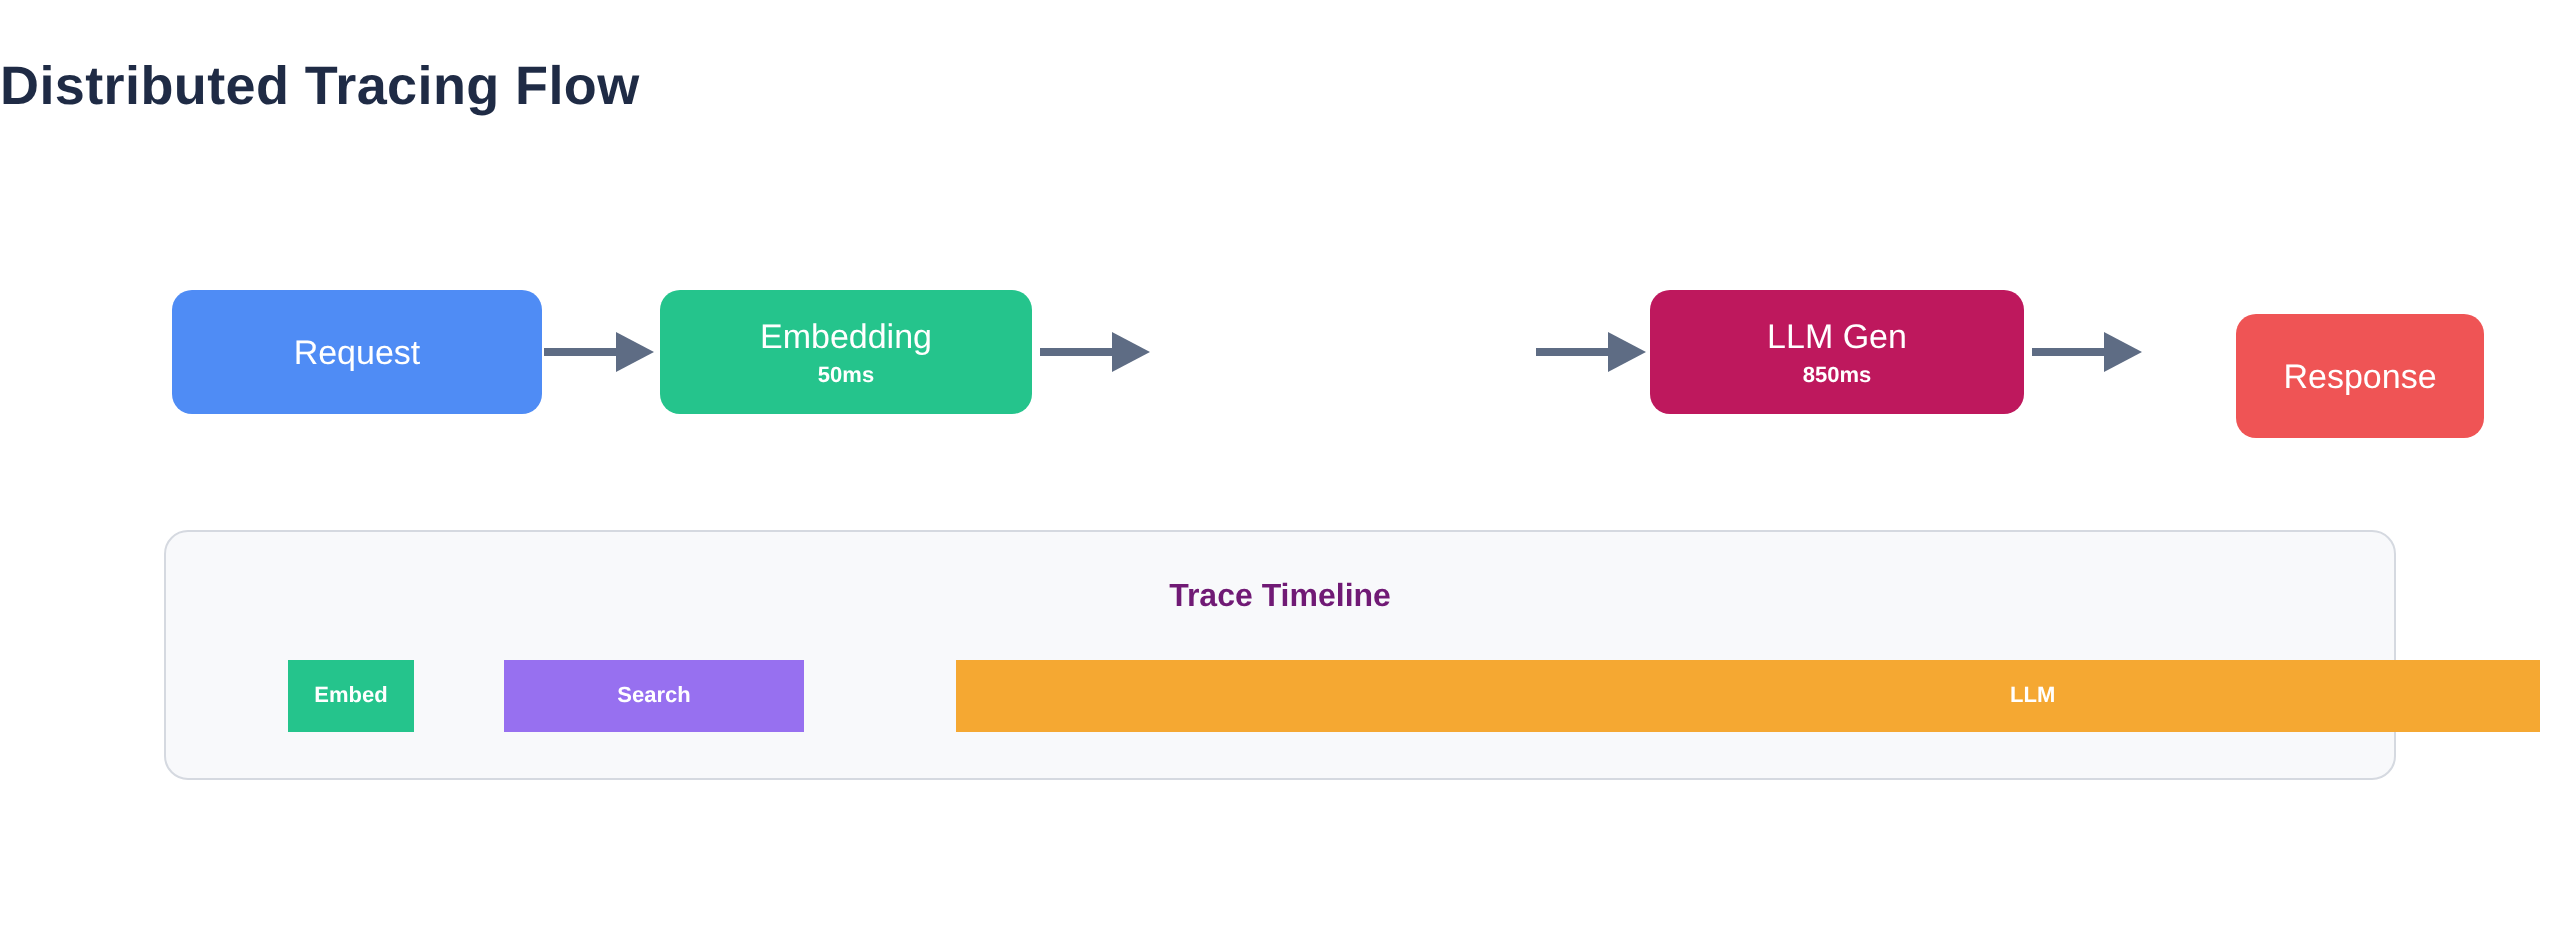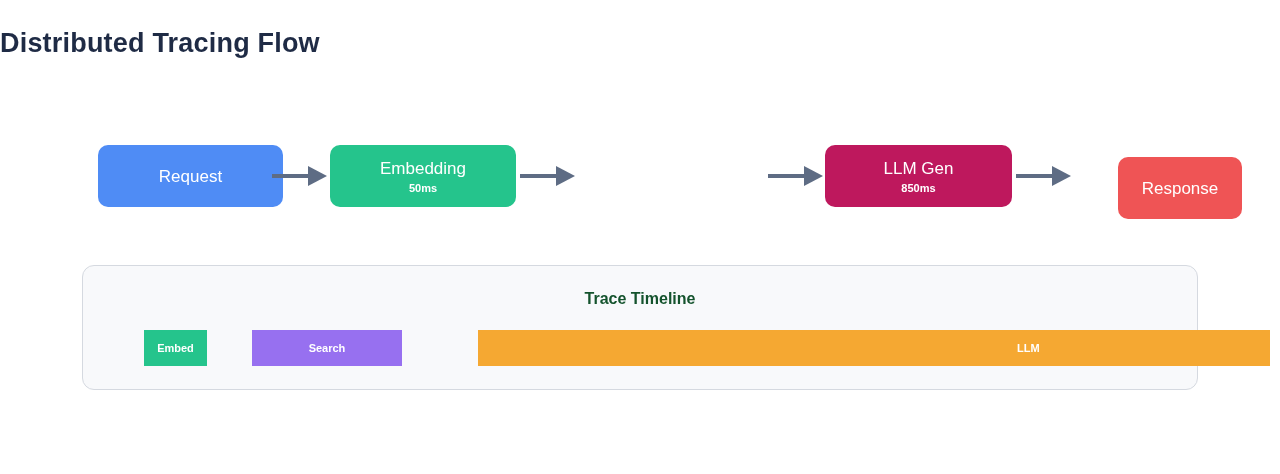--- a/index.html
+++ b/index.html
@@ -101,21 +101,21 @@
     box-sizing: border-box;
   }
   .timeline-title {
     position: absolute;
     left: 0;
     top: 24px;
     width: 100%;
     text-align: center;
     font-size: 16px;
     font-weight: bold;
-    color: #14532d;
+    color: #701a75;
   }
 
   .timeline-track {
     position: absolute;
     left: 82px;
     top: 330px;
     width: 1198px;
     height: 36px;
   }
   .span-bar {
@@ -133,31 +133,30 @@
     white-space: nowrap;
     text-align: center;
   }
   .span-bar.llm {
     justify-content: flex-start;
     padding-left: 0;
   }
   .span-bar.llm .bar-label {
     position: absolute;
     left: 527px;
-    margin-left: 12px;
   }
 </style>
 </head>
 <body>
 
 <div class="page-title">Distributed Tracing Flow</div>
 
 <div class="flow">
 
-  <div class="node" id="node-0" style="left: 16px; width: 185px; background: rgb(79, 140, 245);">
+  <div class="node" id="node-0" style="left: 4px; width: 185px; background: rgb(79, 140, 245);">
     <span class="node-label">Request</span>
 
   </div>
 
   <div class="arrow" id="arrow-0" style="left: 190px; width: 55px;">
     <span class="shaft" style="width: 38px; background: rgb(94, 108, 132);"></span>
     <span class="head" style="left: 36px; border-left-color: rgb(94, 108, 132);"></span>
   </div>
 
   <div class="node" id="node-1" style="left: 248px; width: 186px; background: rgb(37, 196, 140);">

